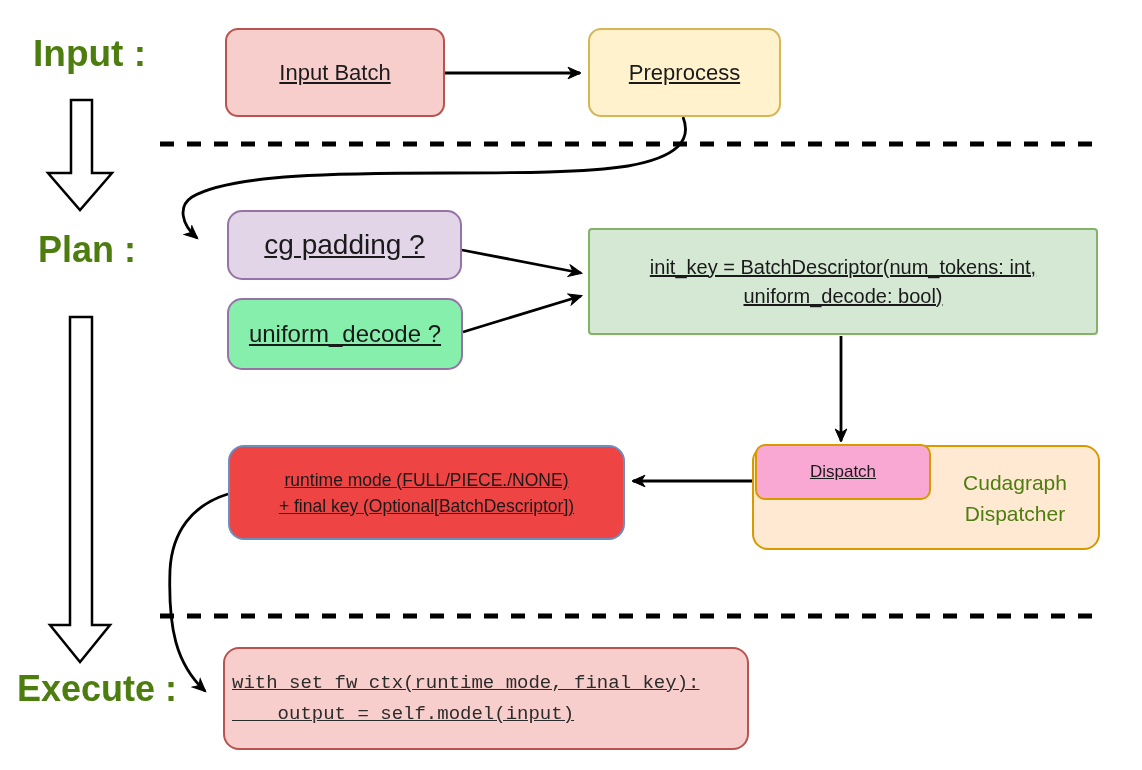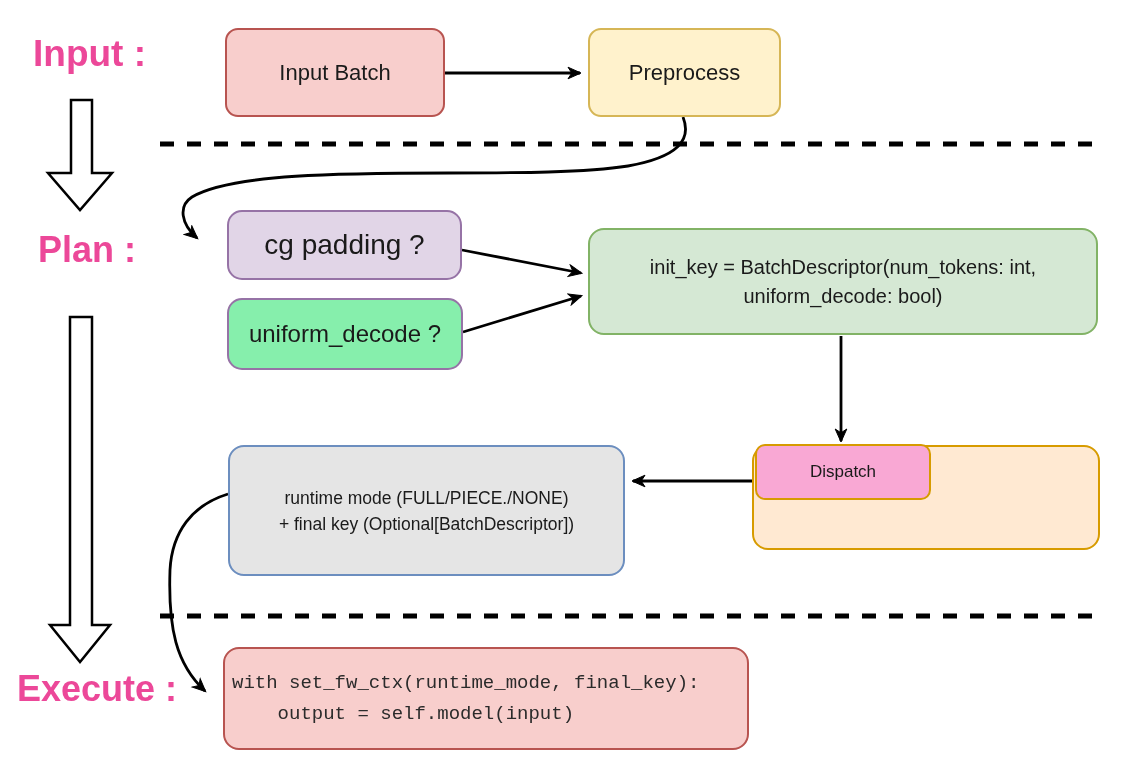--- a/index.html
+++ b/index.html
@@ -6,28 +6,28 @@
   body {
     width:1142px; height:770px; position:relative; overflow:hidden;
     background:#ffffff;
     font-family:"Liberation Sans", sans-serif;
     color:#1a1a1a;
   }
   #canvas { position:absolute; inset:0; width:1142px; height:770px; }
   svg#wires { position:absolute; left:0; top:0; width:1142px; height:770px; }
 
   .stage-label {
-    position:absolute; font-weight:bold; color:#ec4899;
+    position:absolute; font-weight:bold; color:#4d7c0f;
     font-size:37px; line-height:1; letter-spacing:0px; white-space:nowrap;
   }
   .node {
     position:absolute; box-sizing:border-box;
     border:2px solid #000; border-radius:13px;
     display:flex; flex-direction:column; align-items:center; justify-content:center;
-    text-align:center; white-space:nowrap;
+    text-align:center; white-space:nowrap;text-decoration:underline;
   }
   .node span { display:block; }
   .code-node {
     align-items:flex-start; justify-content:center; text-align:left;
     font-family:"Liberation Mono", monospace;
     color:#2b2b2b; padding-left:7px;
   }
   .code-node span { white-space:pre; line-height:31px; font-size:19px; }
 </style>
 </head>
@@ -70,33 +70,37 @@
   </div>
 
   <div class="node" style="left: 227px; top: 210px; width: 235px; height: 70px; font-size: 28px; border-radius: 15px; background-color: rgb(225, 213, 231); border-color: rgb(150, 115, 166);">
     <span>cg padding ?</span>
   </div>
 
   <div class="node" style="left: 227px; top: 298px; width: 236px; height: 72px; font-size: 24px; border-radius: 15px; background-color: #86efac; border-color: rgb(150, 115, 166);">
     <span>uniform_decode ?</span>
   </div>
 
-  <div class="node" style="left: 588px; top: 228px; width: 510px; height: 107px; font-size: 20px; line-height: 29px; border-radius: 16px; background-color: rgb(213, 232, 212); border-color: rgb(130, 179, 102);">
+  <div class="node" style="left: 588px; top: 228px; width: 510px; height: 107px; font-size: 20px; line-height: 29px; border-radius: 4px; background-color: rgb(213, 232, 212); border-color: rgb(130, 179, 102);">
     <span>init_key = BatchDescriptor(num_tokens: int,</span>
     <span>uniform_decode: bool)</span>
   </div>
 
   <div class="node" style="left: 752px; top: 445px; width: 348px; height: 105px; border-radius: 16px; background-color: rgb(255, 233, 210); border-color: rgb(215, 155, 0);">
   </div>
+  <div class="stage-label" style="left:935px; top:467px; width:160px; font-weight:normal; font-size:21px; line-height:31px; text-align:center;">
+    <span>Cudagraph</span>
+    <span style="display:block;">Dispatcher</span>
+  </div>
 
   <div class="node" style="left: 755px; top: 444px; width: 176px; height: 56px; font-size: 17px; border-radius: 10px; background-color: #f9a8d4; border-color: rgb(215, 155, 0);">
     <span>Dispatch</span>
   </div>
 
-  <div class="node" style="left: 228px; top: 445px; width: 397px; height: 131px; font-size: 17.5px; line-height: 26px; border-radius: 16px; background-color: #e5e5e5; border-color: rgb(108, 142, 191);">
+  <div class="node" style="left: 228px; top: 445px; width: 397px; height: 95px; font-size: 17.5px; line-height: 26px; border-radius: 16px; background-color: #ef4444; border-color: rgb(108, 142, 191);">
     <span>runtime mode (FULL/PIECE./NONE)</span>
     <span>+ final key (Optional[BatchDescriptor])</span>
   </div>
 
   <div class="node code-node" style="left: 223px; top: 647px; width: 526px; height: 103px; border-radius: 16px; background-color: rgb(248, 206, 204); border-color: rgb(184, 84, 80);">
     <span>with set_fw_ctx(runtime_mode, final_key):</span>
     <span>    output = self.model(input)</span>
   </div>
 
 </div>

